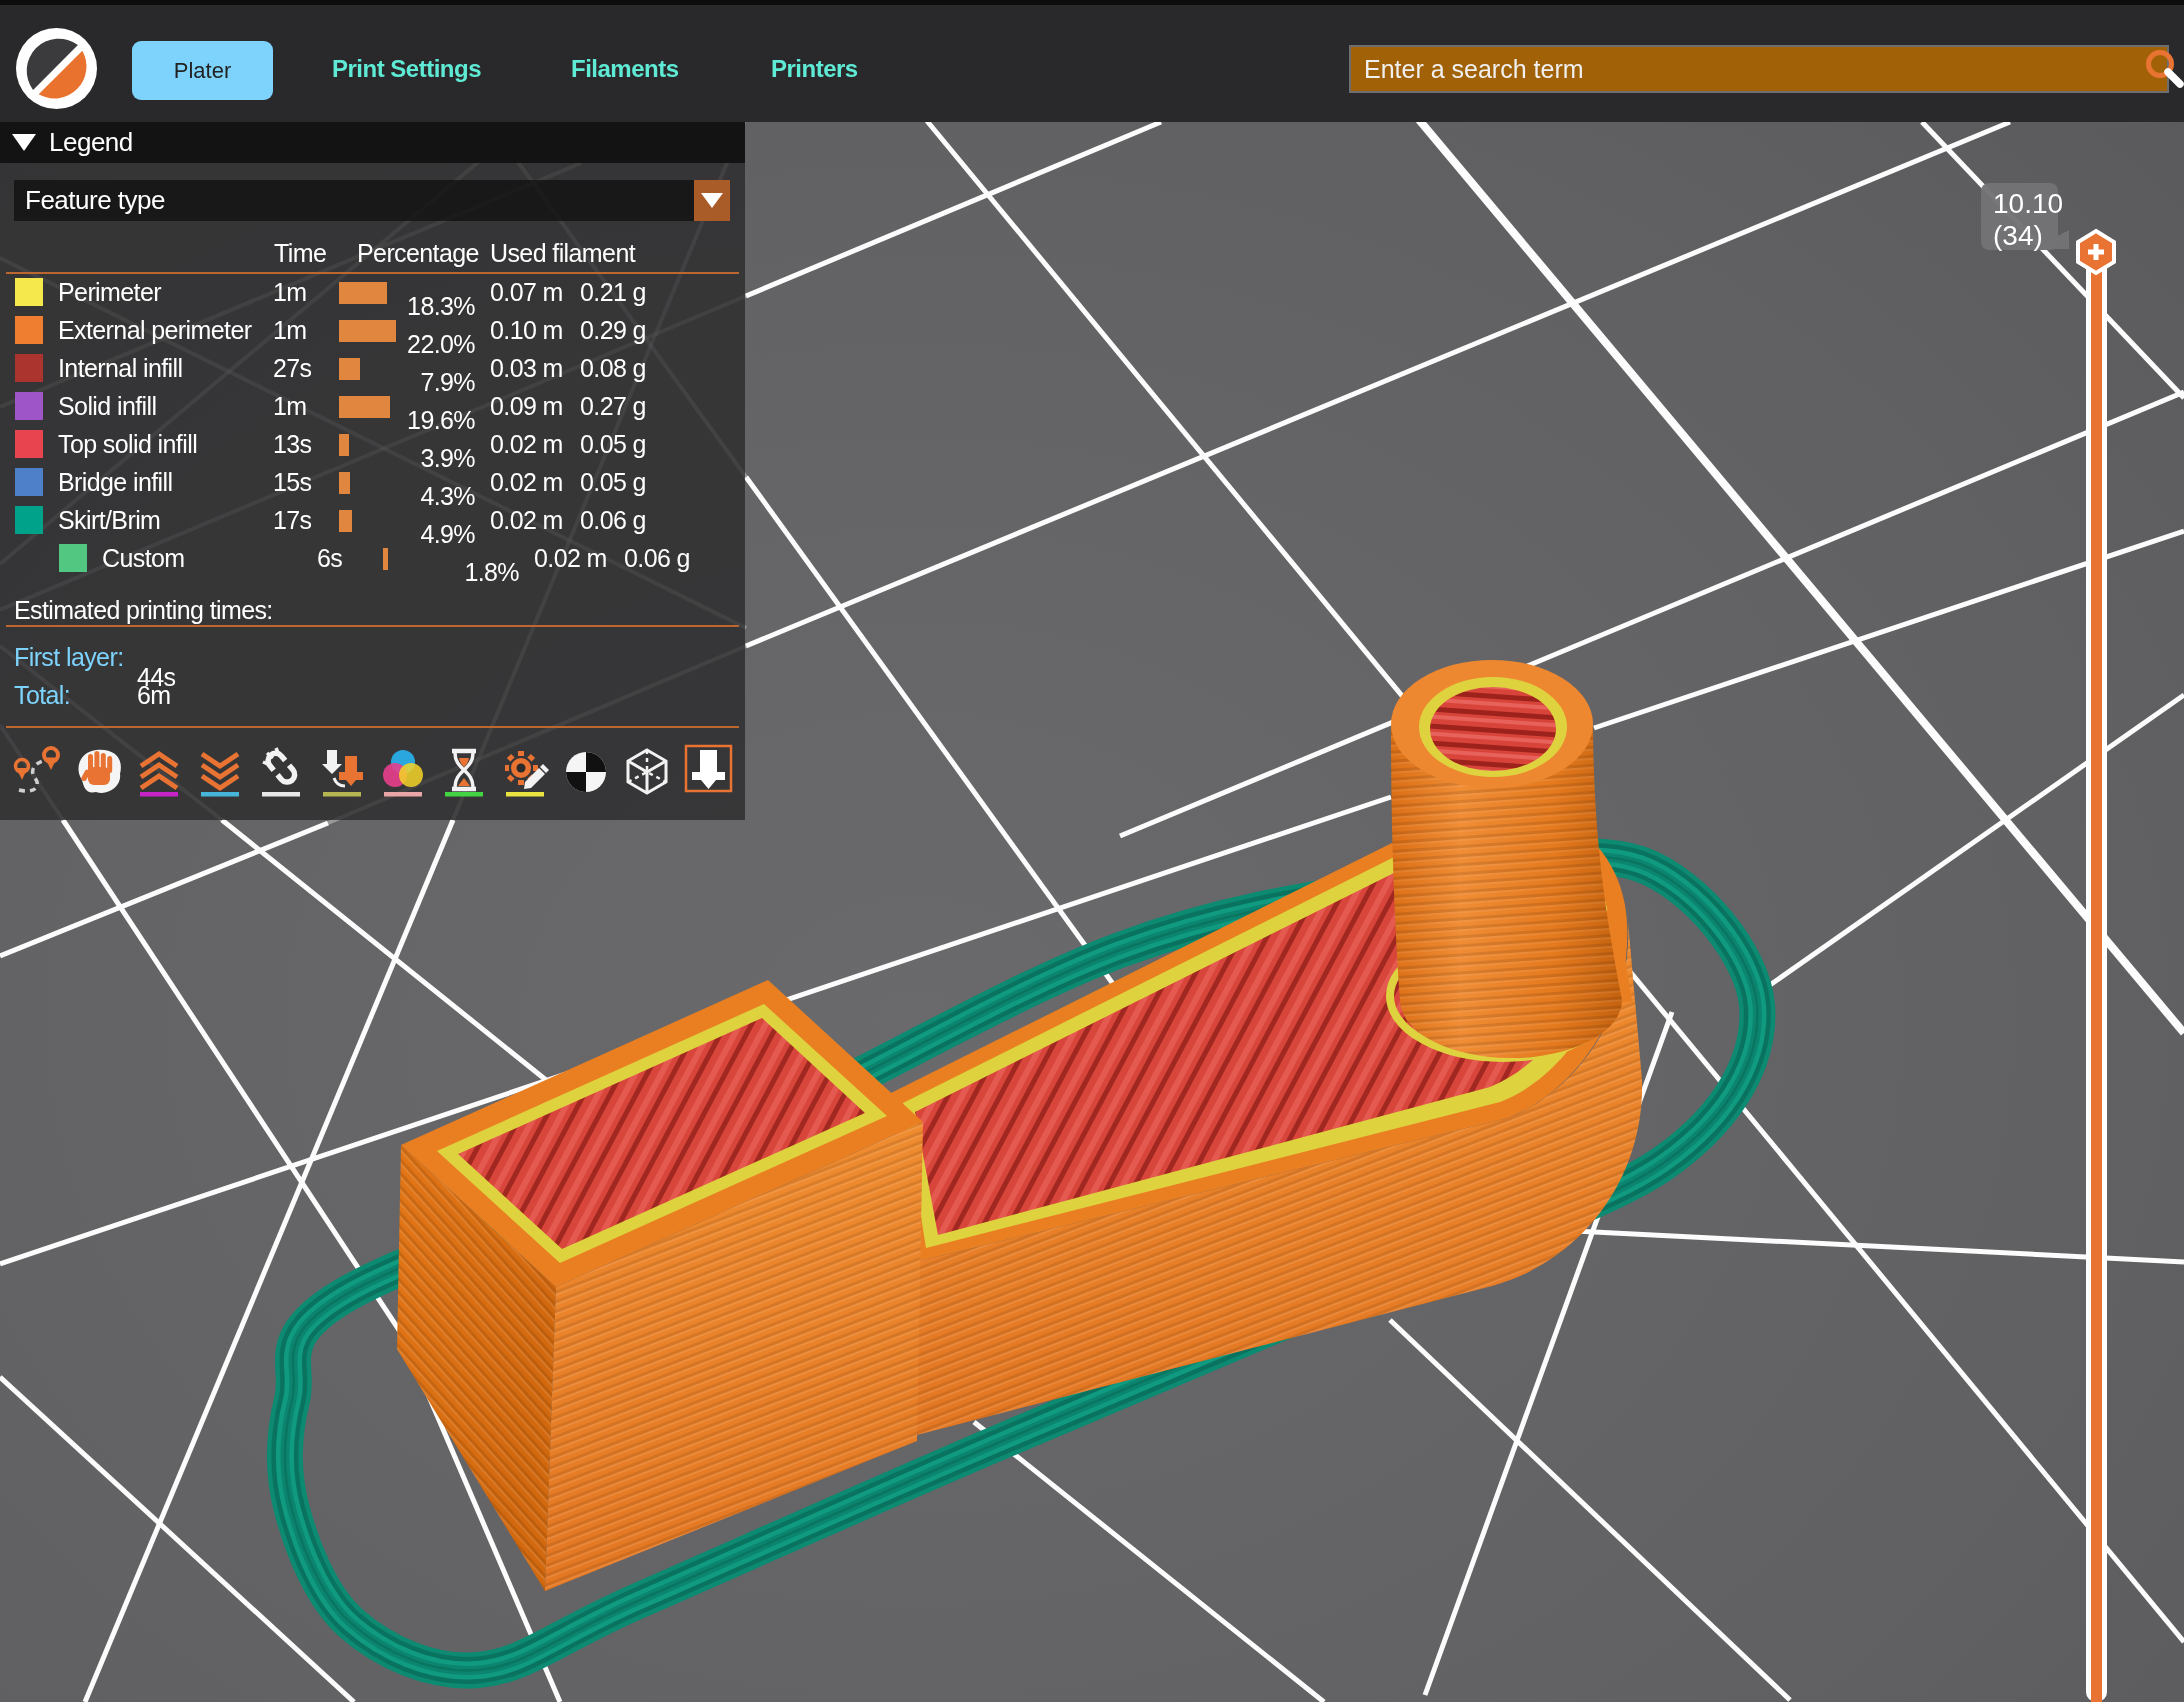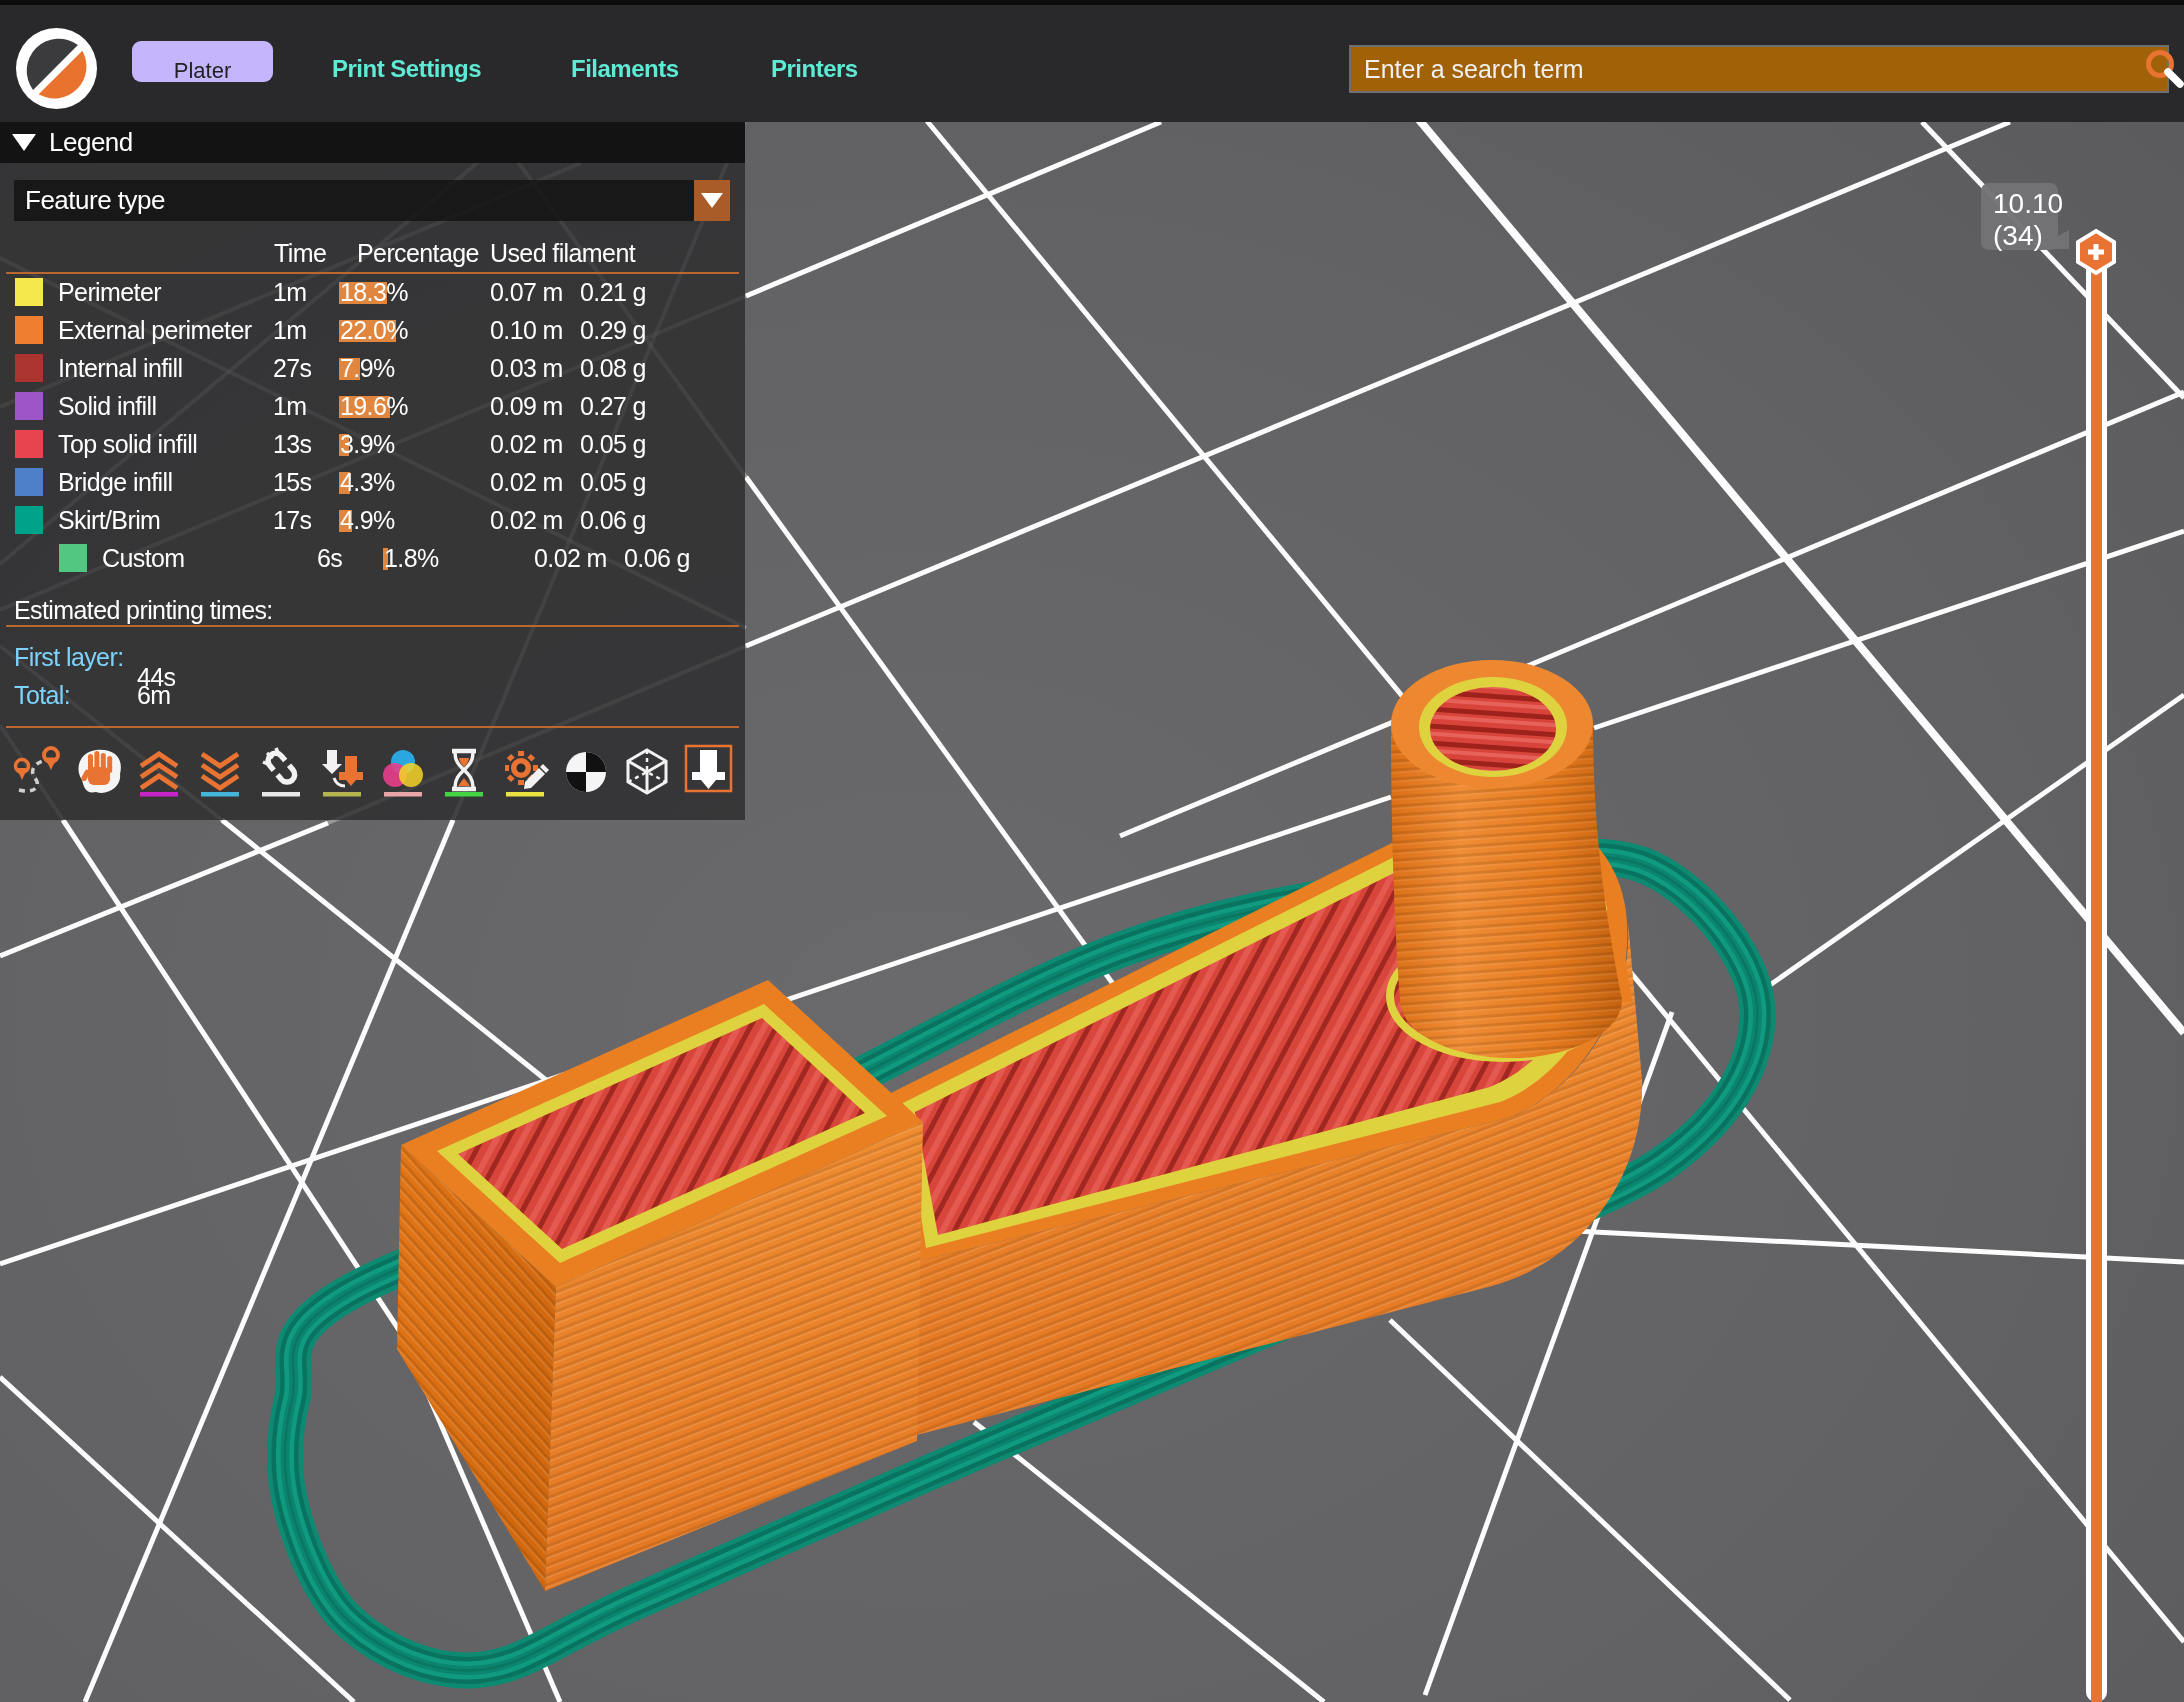--- a/index.html
+++ b/index.html
@@ -2,41 +2,41 @@
 <html><head>
 <meta charset="utf-8">
 <style>
 html,body{margin:0;padding:0;width:2184px;height:1702px;overflow:hidden;background:#5d5d5f;}
 *{box-sizing:border-box;font-family:"Liberation Sans",sans-serif;}
 #stage{position:relative;width:2184px;height:1702px;}
 #view{position:absolute;left:0;top:0;}
 
 #nav{position:absolute;left:0;top:0;width:2184px;height:122px;background:#29292c;border-top:5px solid #0d0d0d;}
 #logo{position:absolute;left:16px;top:23px;width:81px;height:81px;}
-.navbtn{position:absolute;left:132px;top:36px;width:141px;height:41px;background:#c4b5fd;border-radius:9px;color:#222;font-size:22px;line-height:59px;text-align:center;}
+.navbtn{position:absolute;left:132px;top:36px;width:141px;height:59px;background:#7dd3fc;border-radius:9px;color:#222;font-size:22px;line-height:59px;text-align:center;}
 .navitem{position:absolute;top:0;height:122px;line-height:128px;color:#5eead4;font-size:24px;font-weight:600;letter-spacing:-0.5px;}
 #search{position:absolute;left:1349px;top:40px;width:820px;height:48px;background:#a16207;border:2px solid #6e6e70;color:#f0f0f0;font-size:25px;line-height:44px;padding-left:13px;}
 #mag{position:absolute;left:2140px;top:42px;width:44px;height:44px;}
 
 #panel{position:absolute;left:0;top:122px;width:745px;height:698px;background:rgba(41,41,42,0.78);color:#fff;}
 #phead{position:absolute;left:0;top:0;width:745px;height:41px;background:#131313;font-size:26px;line-height:41px;letter-spacing:-0.5px;}
 #phead .tri{display:inline-block;margin:0 13px 4px 12px;width:0;height:0;border-left:12px solid transparent;border-right:12px solid transparent;border-top:17px solid #fff;vertical-align:middle;}
 #ftype{position:absolute;left:14px;top:58px;width:716px;height:41px;background:rgba(18,18,18,0.8);font-size:26px;line-height:41px;letter-spacing:-0.5px;}
 #ftype span{margin-left:11px;}
 #fbtn{position:absolute;right:0;top:0;width:36px;height:41px;background:#a95b28;}
 #fbtn .tri{position:absolute;left:7px;top:13px;width:0;height:0;border-left:11px solid transparent;border-right:11px solid transparent;border-top:15px solid #fff;}
 .tbl{position:absolute;left:0;top:0;width:745px;font-size:25px;letter-spacing:-0.6px;}
 .hdr{position:absolute;color:#fff;}
 .orng-hr{position:absolute;left:6px;width:733px;height:0;border-top:2px solid #bc6730;}
 .row{position:absolute;left:0;width:745px;height:38px;}
 .sw{position:absolute;left:15px;top:4px;width:28px;height:28px;}
 .lbl{position:absolute;left:58px;top:4px;}
 .tm{position:absolute;left:273px;top:4px;}
 .bar{position:absolute;left:339px;top:8px;height:22px;background:#e0863f;}
-.pct{position:absolute;left:340px;width:135px;top:4px;text-align:left;}
+.pct{position:absolute;left:340px;width:135px;top:18px;text-align:right;}
 .um{position:absolute;left:490px;top:4px;}
 .ug{position:absolute;left:580px;top:4px;}
 .olbl{color:#7dd3fc;}
 </style>
 </head>
 <body>
 <div id="stage">
 <svg id="view" width="2184" height="1702" viewBox="0 0 2184 1702">
 <defs>
 <radialGradient id="bgg" cx="42%" cy="60%" r="90%">

